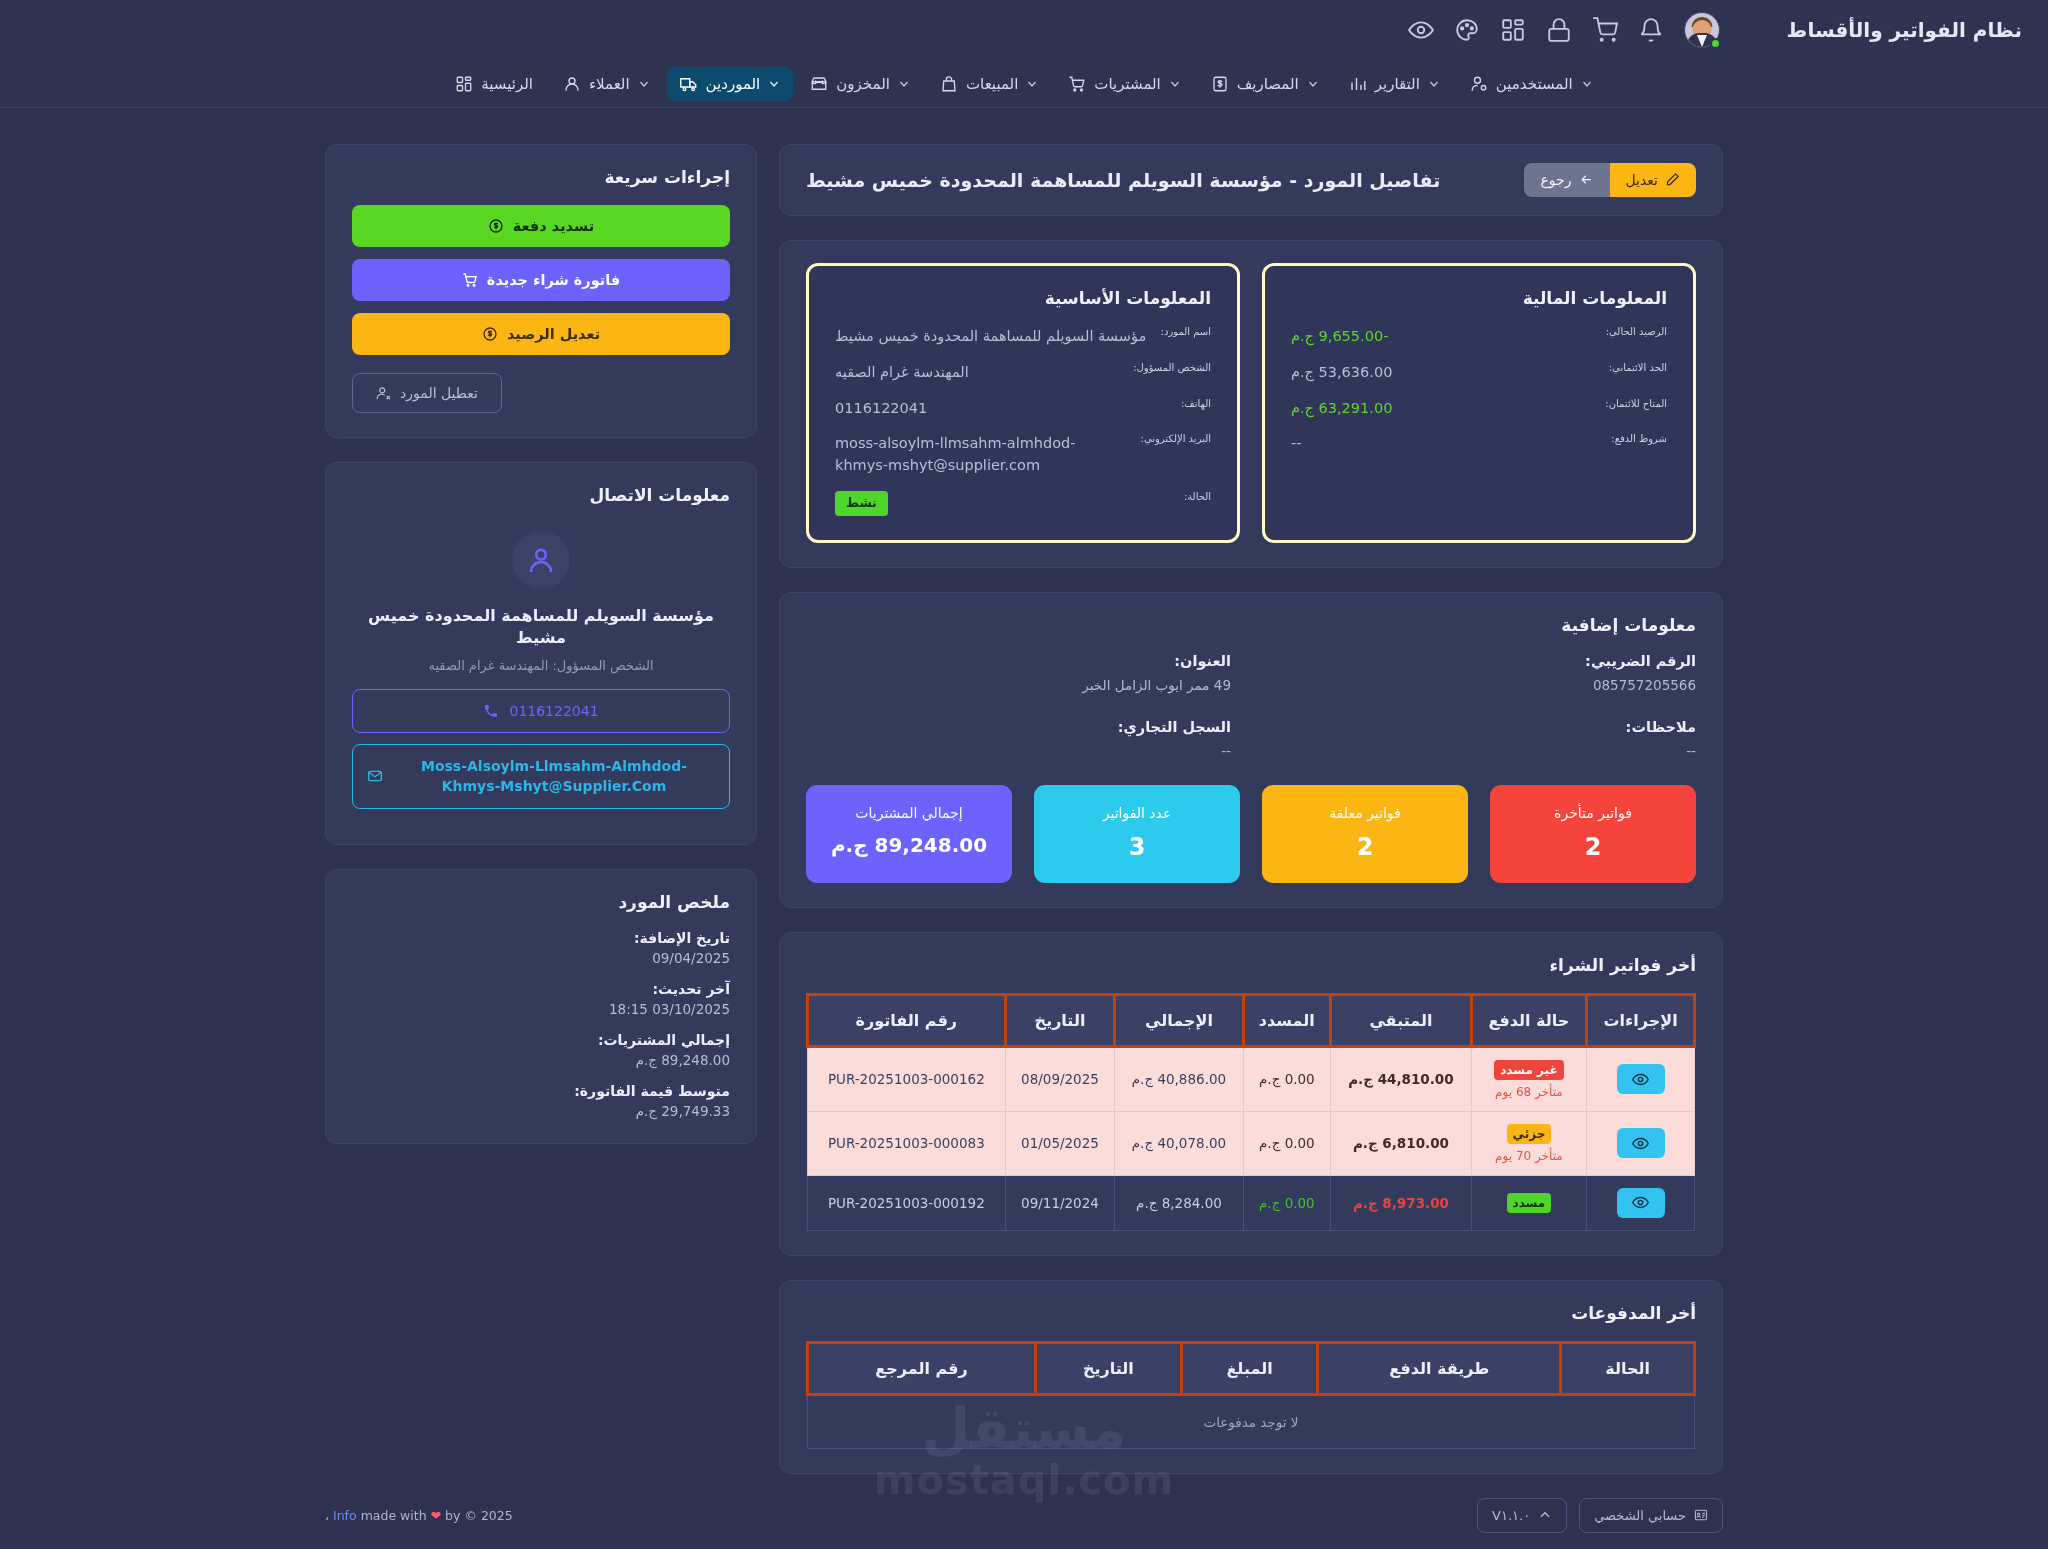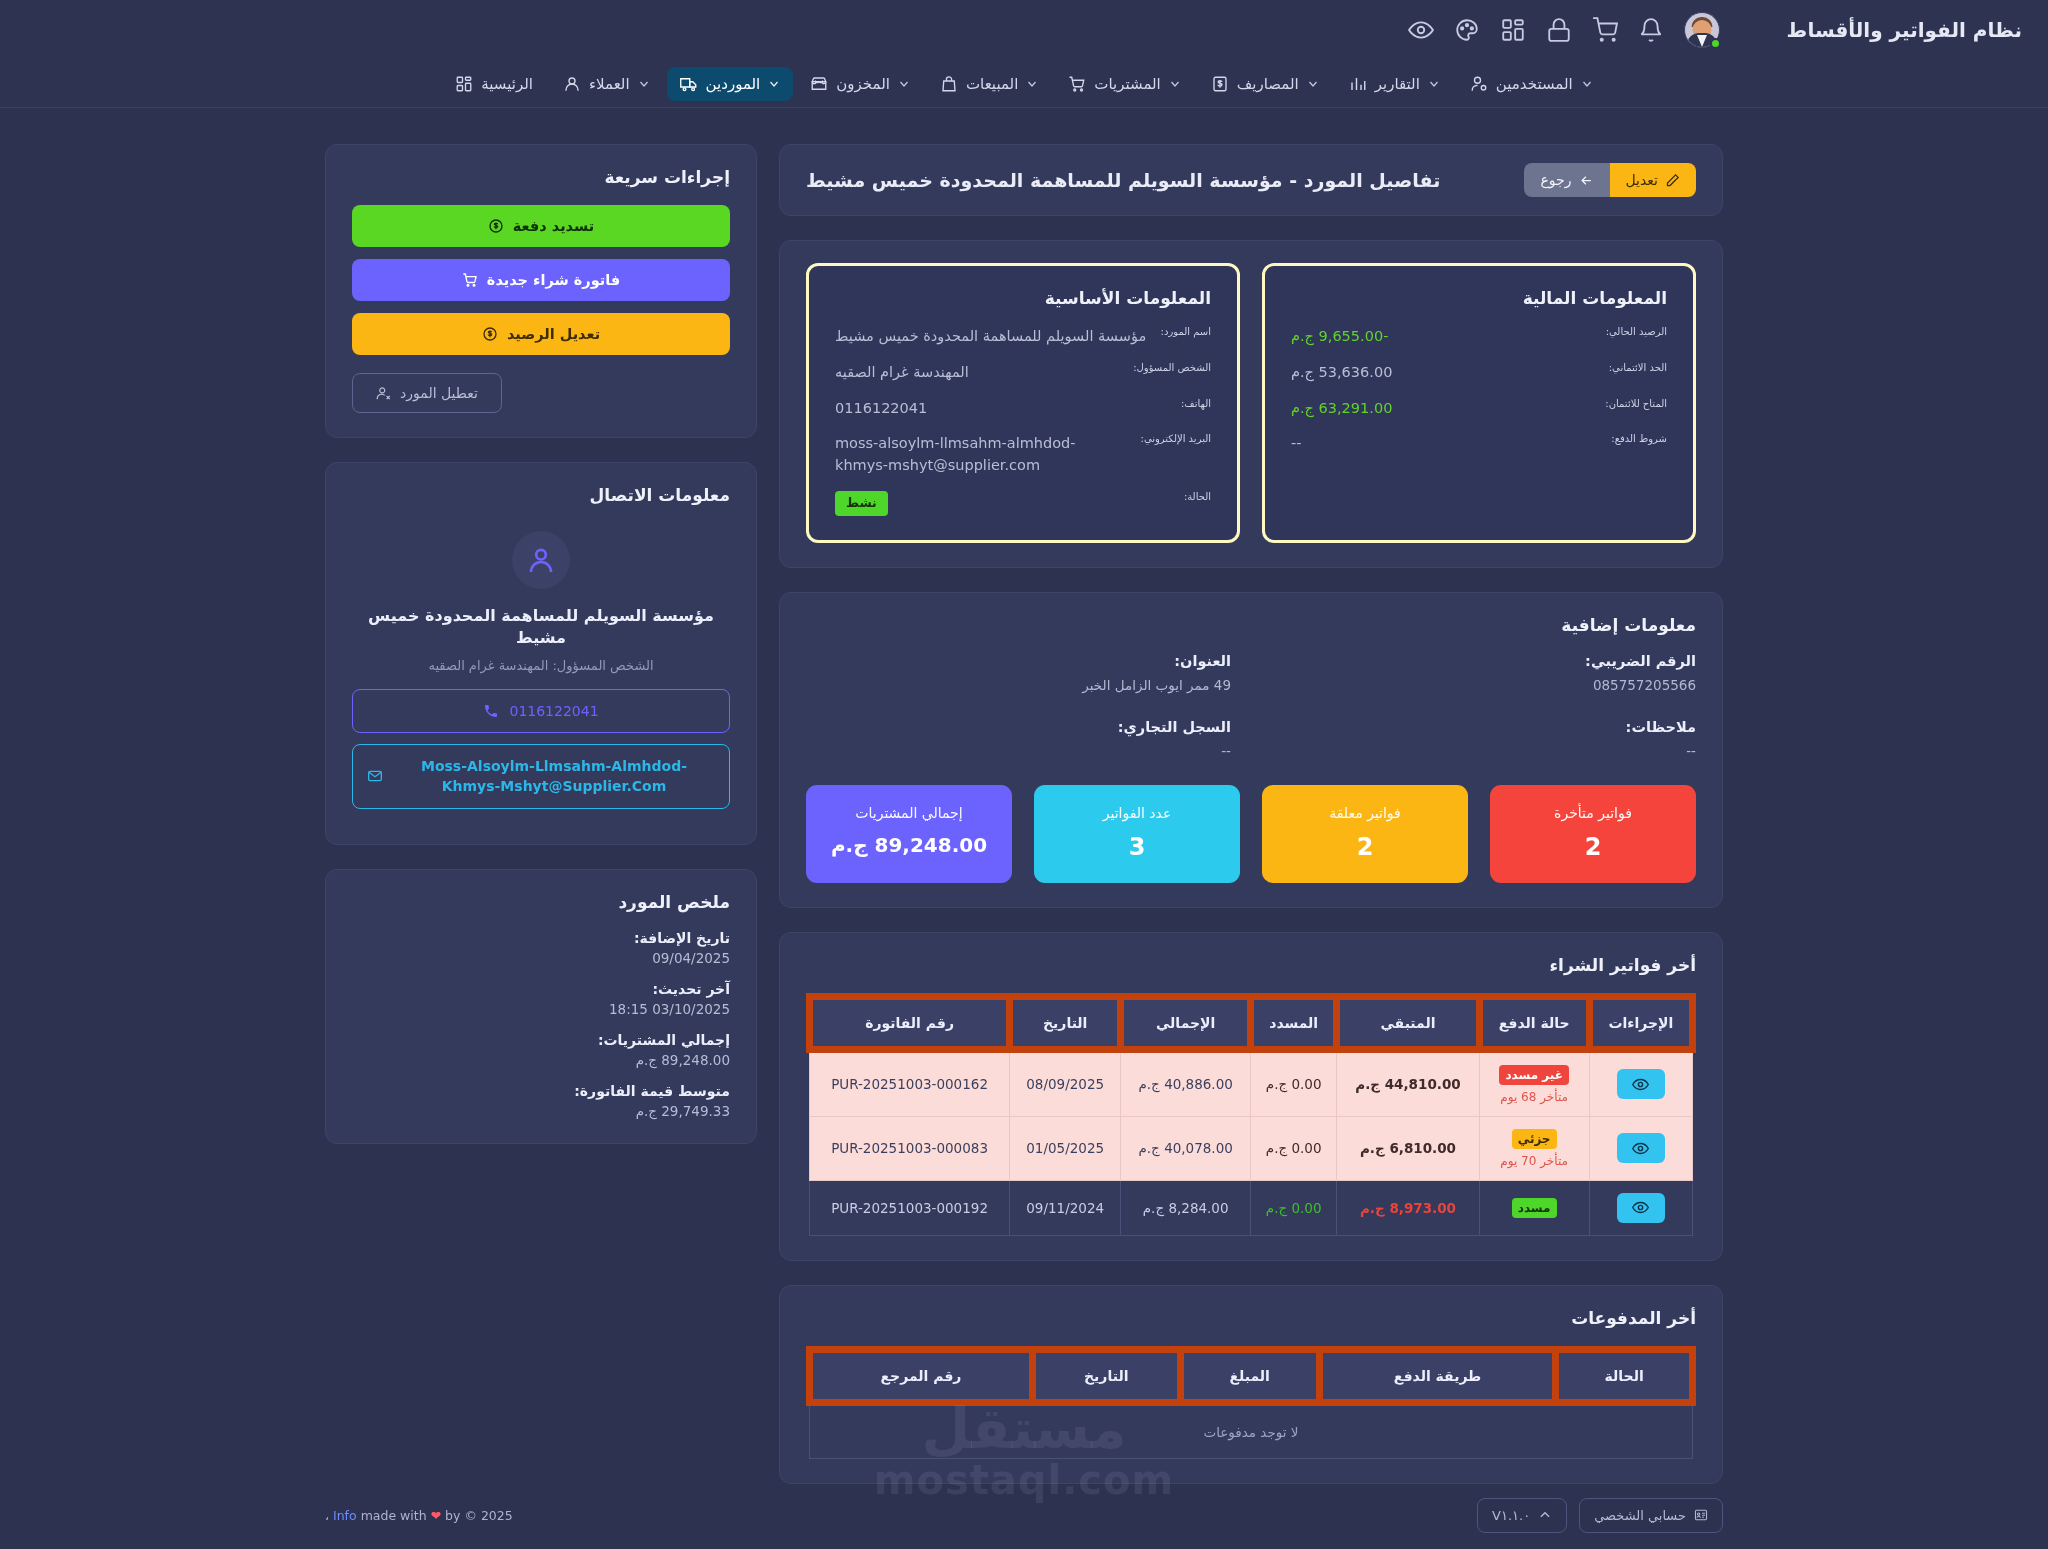--- a/index.html
+++ b/index.html
@@ -99,21 +99,21 @@
 
   
   .detail-head {
     display: flex; align-items: center; justify-content: space-between;
     background: #343a5c; border: 1px solid #3d4468;
     border-radius: 12px; padding: 18px 26px;
   }
   .detail-title { color: #e9ebf7; font-size: 19px; font-weight: 700; }
   .head-btns { display: flex; }
   .btn {
-    display: inline-flex; align-items: center; gap: 7px;
+    display: inline-flex; align-items: flex-start; gap: 7px;
     font-size: 14px; border: none; cursor: pointer;
     padding: 9px 16px; color: #fff;
     font-family: inherit;
   }
   .btn-edit { background: #fcb614; color: #3a2c03; border-radius: 0 8px 8px 0; }
   .btn-back { background: #6d7490; color: #f2f3f9; border-radius: 8px 0 0 8px; }
   .btn .bicon { width: 15px; height: 15px; }
   .btn .bicon svg { width: 100%; height: 100%; display: block; }
 
   
@@ -152,23 +152,23 @@
     flex: 1 1 0; border-radius: 11px; padding: 20px 14px 22px;
     text-align: center; color: #fff; cursor: pointer;
   }
   .stat .lbl { font-size: 14px; opacity: .96; margin-bottom: 12px; }
   .stat .num { font-size: 24px; font-weight: 700; }
   .stat .num.money { font-size: 20px; }
 
   
   table { width: 100%; border-collapse: collapse; }
   thead th {
-    background: #3b4166; color: #eceefb; font-size: 14px; font-weight: 700;
+    background: #3b4166; color: #eceefb; font-size: 16px; font-weight: 700;
     padding: 15px 10px; text-align: center;
-    border: 7px solid #c2410c;
+    border: 3px solid #c2410c;
   }
   tbody td {
     padding: 12px 10px; text-align: center; font-size: 13.5px;
     border: 1px solid #4a5078; color: #cfd3e8;
   }
   tr.row-pink td { background: #fbdcd9; color: #3f2b2b; border-color: #e9c7c4; }
   td.money-red { color: #e8443b; font-weight: 600; }
   td.money-green { color: #3fbf2a; }
   tr.row-pink td.inv-no, tr.row-pink td.date, tr.row-pink td.total { color: #3a3f5e; }
   tr.row-dark td { background: transparent; }

